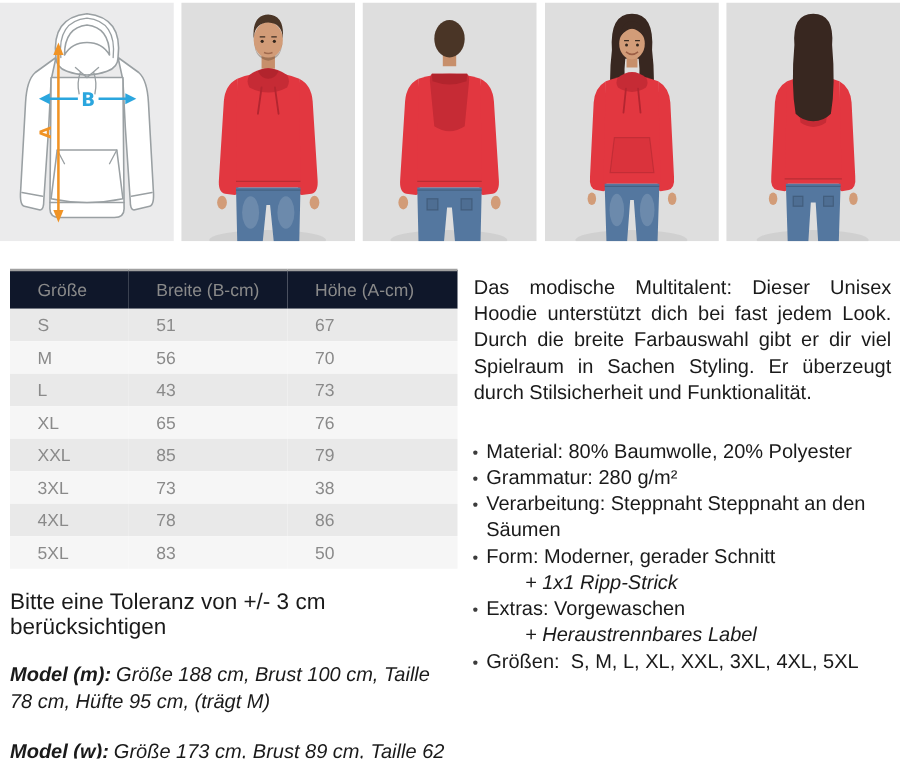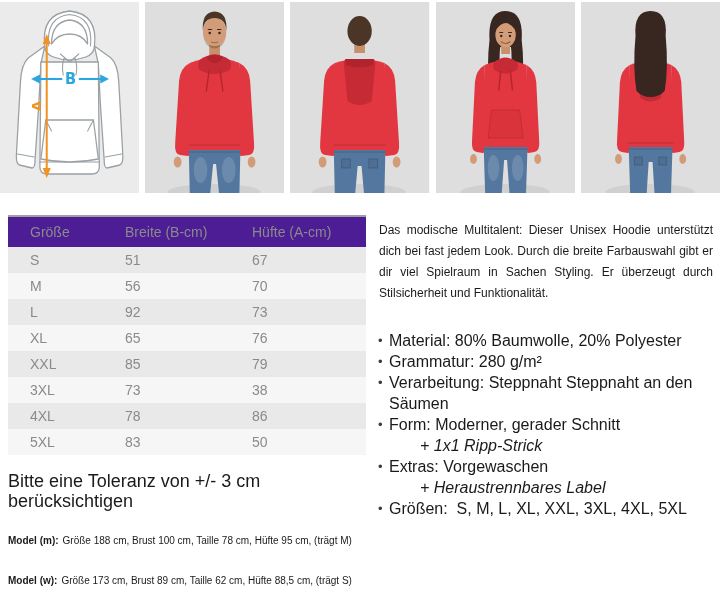--- a/index.html
+++ b/index.html
@@ -35,32 +35,32 @@
   .seam { stroke:rgba(0,0,0,.18); stroke-width:1; fill:none; }
   .string { stroke:#b32630; stroke-width:1.5; fill:none; stroke-linecap:round; }
   
   .content { display:flex; margin-top:22px; padding:0 7px 0 8px; }
   .left-col { width:358px; flex:none; }
   .right-col { flex:1 1 auto; margin-left:13px; }
   
   .size-table { width:100%; border-collapse:collapse; border-top:2px solid #a0a0a0;
                 font-size:14px; color:var(--table-text,#8a8a8a); }
   .size-table col.c1 { width:95px; } .size-table col.c2 { width:127px; }
-  .size-table th { font-weight:400; background:#4c1d95; height:31px;
+  .size-table th { font-weight:400; background:#0f172a; height:31px;
                    text-align:left; padding:0 0 0 22px; }
   .size-table td { height:26px; text-align:left; padding:0 0 0 22px; }
   .size-table tbody tr:nth-child(odd) td  { background:var(--table-stripe-dark,#e9e9e9); }
   .size-table tbody tr:nth-child(even) td { background:var(--table-stripe-light,#f6f6f6); }
   
   .tolerance { margin:16px 0 0; font-size:18px; line-height:20px; }
-  .model-note { margin:19px 0 0; font-size:10px; line-height:21px; }
+  .model-note { margin:19px 0 0; font-size:16px; line-height:21px;font-style:italic; }
   .model-note b { font-weight:700; }
   .model-note span { margin-left:4px; }
   
-  .desc { margin:5px 0 0; font-size:12px; line-height:21px; text-align:justify; }
+  .desc { margin:5px 0 0; font-size:16px; line-height:21px; text-align:justify; }
   .features { margin:26px 0 0; padding:0; list-style:none; font-size:16px; line-height:21px; }
   .features li { position:relative; padding-left:10px; }
   .features li::before { content:"\2022"; position:absolute; left:-1px; top:0; color:#3c3c3c; font-size:13px; }
   .features .sub { display:block; padding-left:31px;font-style:italic; }
 </style>
 </head>
 <body>
 
 <div class="page">
 
@@ -200,37 +200,37 @@
       <table class="size-table">
         <colgroup>
             <col class="c1">
             <col class="c2">
             <col class="c3">
           </colgroup>
         <thead>
           <tr>
             <th>Größe</th>
             <th>Breite (B-cm)</th>
-            <th>Hüfte (A-cm)</th>
+            <th>Höhe (A-cm)</th>
           </tr>
         </thead>
         <tbody>
           <tr>
             <td>S</td>
             <td>51</td>
             <td>67</td>
           </tr>
           <tr>
             <td>M</td>
             <td>56</td>
             <td>70</td>
           </tr>
           <tr>
             <td>L</td>
-            <td>92</td>
+            <td>43</td>
             <td>73</td>
           </tr>
           <tr>
             <td>XL</td>
             <td>65</td>
             <td>76</td>
           </tr>
           <tr>
             <td>XXL</td>
             <td>85</td>

